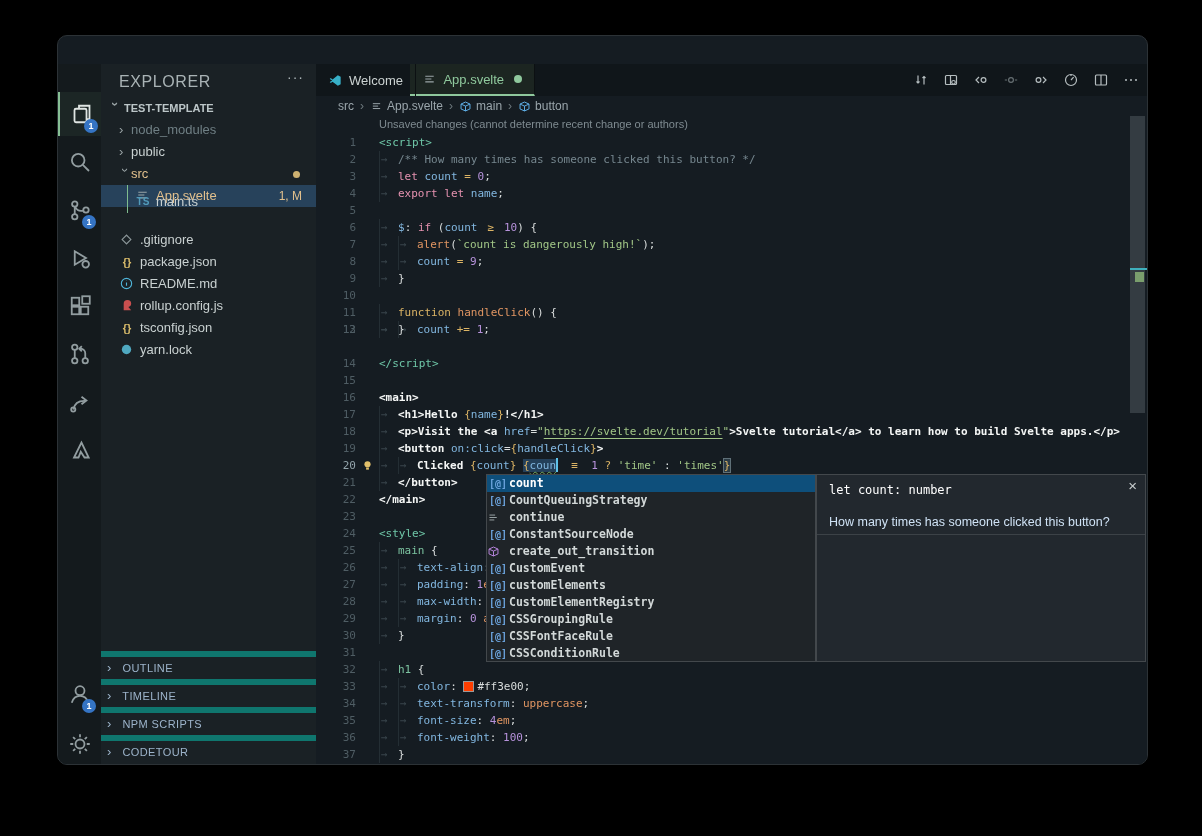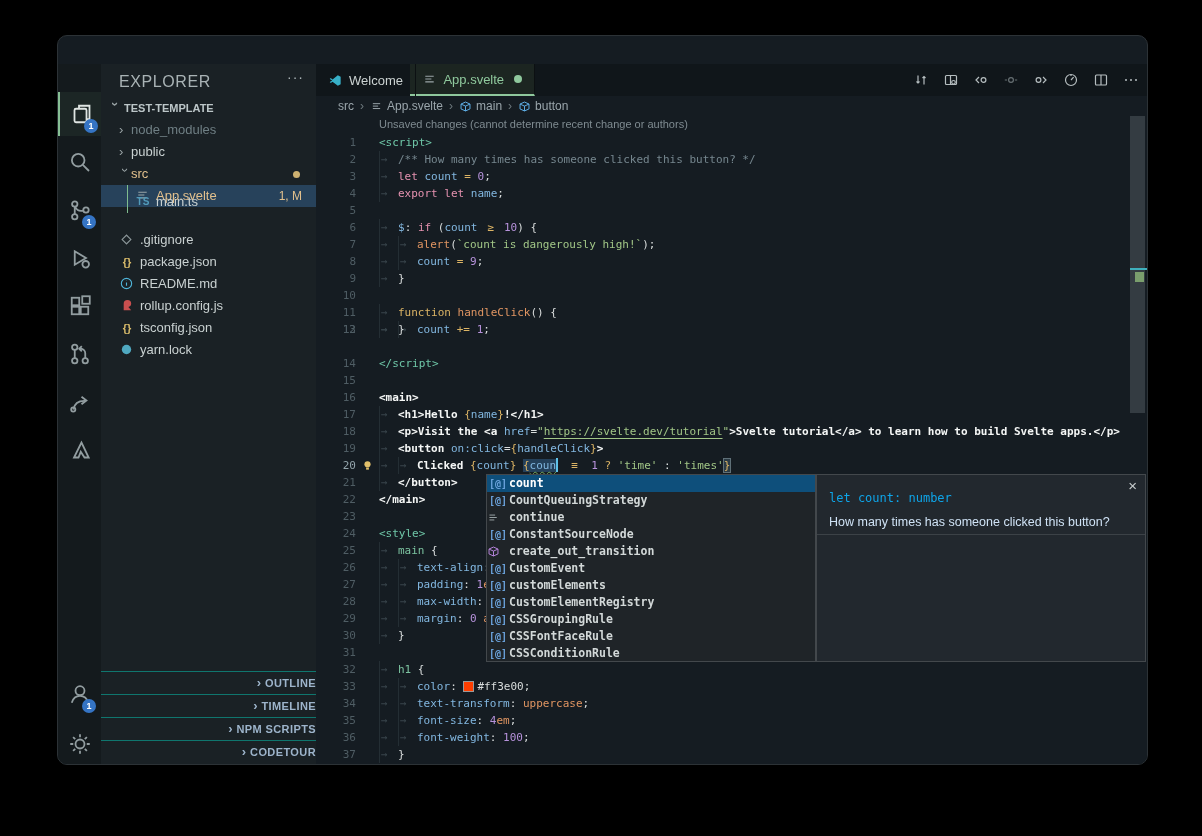--- a/index.html
+++ b/index.html
@@ -26,21 +26,21 @@
   .row{position:absolute;left:0;right:0;height:22px;line-height:22px;font-size:13px;color:#c9d1d1;white-space:nowrap;}
   .row .lbl{vertical-align:top;}
   .row.selected{background:#27425b;}
   .row .fic{display:inline-block;width:16px;text-align:center;margin-right:5px;vertical-align:middle;margin-top:-2px;}
   .chev{display:inline-block;width:12px;color:#9aa4a6;transform-origin:center;font-size:13px;}
   .chev.down{transform:rotate(90deg);}
   .row-badge{position:absolute;right:14px;color:#e2c08d;font-size:12px;}
   .row-dot{position:absolute;right:16px;top:8px;width:7px;height:7px;border-radius:50%;background:#cdb171;}
   .guide{position:absolute;left:26px;top:0;bottom:0;width:1px;background:#7fbc8e;}
   .sections{position:absolute;left:0;right:0;bottom:1px;}
-  .section{position:relative;height:22px;line-height:21px;border-top:1px solid #0f766e;color:#9db4cb;font-size:11px;font-weight:bold;letter-spacing:.4px;text-align:right;}
+  .section{position:relative;height:22px;line-height:21px;border-top:6px solid #0f766e;color:#9db4cb;font-size:11px;font-weight:normal;letter-spacing:.4px;}
   .section .chev{margin-left:6px;color:#9db4cb;}
   
   .editor{position:absolute;left:258px;top:28px;right:0;bottom:0;background:#151c22;}
   .tabbar{position:absolute;left:0;top:0;right:0;height:32px;background:#10161a;}
   .tab{position:absolute;top:0;height:32px;box-sizing:border-box;padding:0 12px;display:flex;align-items:center;gap:6px;
     font-size:13px;color:#ccd3d2;border-right:1px solid #0c1012;}
   .tab.active{background:#1c2521;color:#8fc89d;border-bottom:2px solid #8fc89d;}
   .mod-dot{width:8px;height:8px;border-radius:50%;background:#8fc89d;margin-left:4px;}
   .ed-actions{position:absolute;right:8px;top:0;height:32px;display:flex;align-items:center;gap:14px;color:#b5bdbf;}
   .ed-actions .dim{color:#677073;}
@@ -79,21 +79,21 @@
   .sg-row{position:relative;height:17px;line-height:17px;font-family:"DejaVu Sans Mono",monospace;font-size:11.5px;
     font-weight:bold;color:#d2d8d8;display:flex;align-items:center;}
   .sg-row.selected{background:#0e4f7b;color:#fff;}
   .sg-ic{width:22px;text-align:center;font-size:10px;flex:0 0 22px;}
   .ic-var{color:#6ba3dc;font-weight:bold;font-family:"DejaVu Sans Mono",monospace;}
   .ic-mod{color:#b885dd;}
   .ic-kw{color:#9aa4a6;}
   
   .sg-detail{position:absolute;left:500px;top:358px;width:330px;height:188px;background:#22282e;border:1px solid #43484c;
     box-sizing:border-box;z-index:5;}
-  .sgd-sig{position:absolute;left:12px;top:16px;font-family:"DejaVu Sans Mono",monospace;font-size:12px;color:#0ea5e9;}
+  .sgd-sig{position:absolute;left:12px;top:8px;font-family:"DejaVu Sans Mono",monospace;font-size:12px;color:#ffffff;}
   .sgd-doc{position:absolute;left:12px;top:40px;font-size:12.5px;color:#cfe2f5;}
   .sgd-div{position:absolute;left:0;right:0;top:59px;height:1px;background:#3c4247;}
   .sgd-close{position:absolute;right:8px;top:2px;color:#c8cdce;font-size:15px;}
   svg{display:block;}
 </style>
 </head>
 <body>
 
 <div class="window">
 

